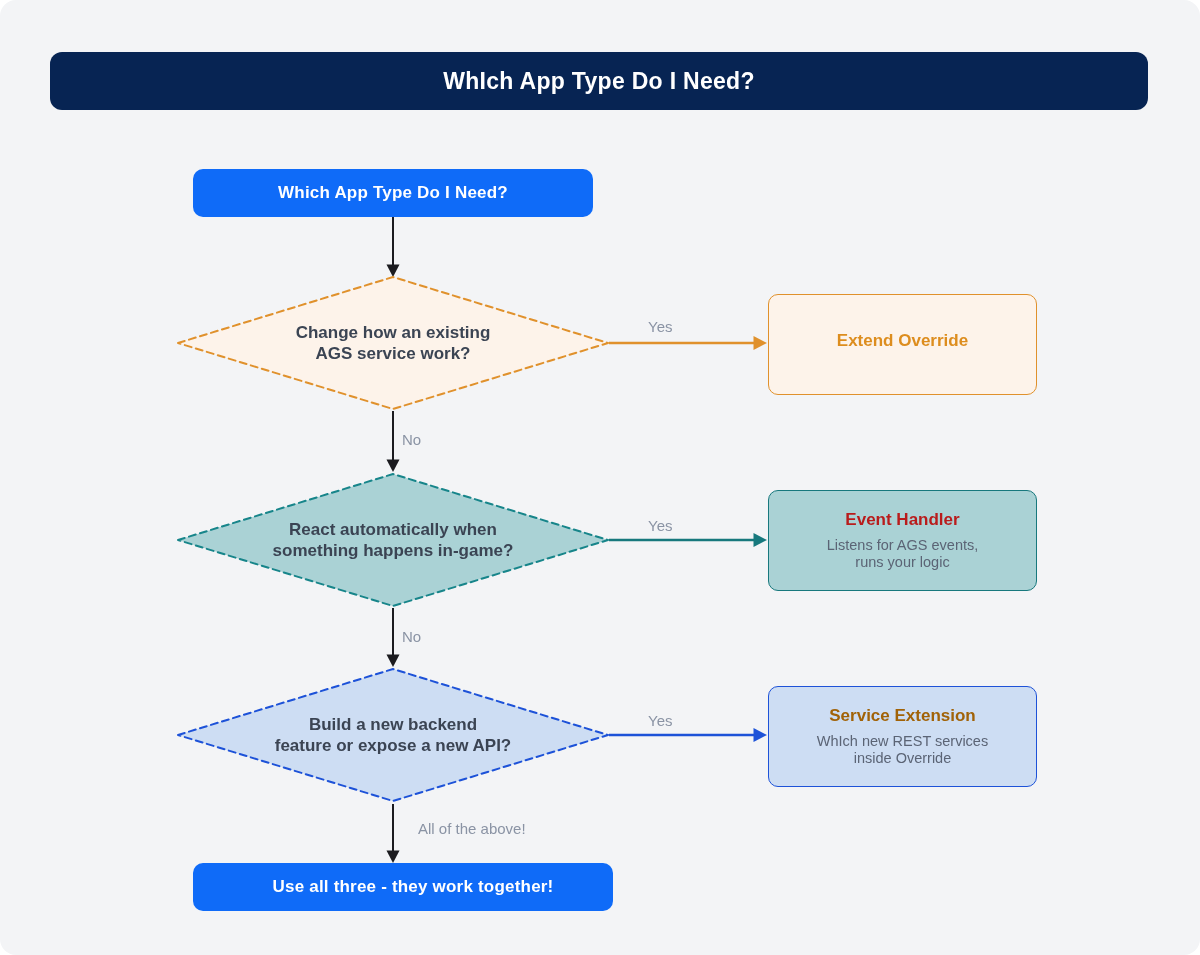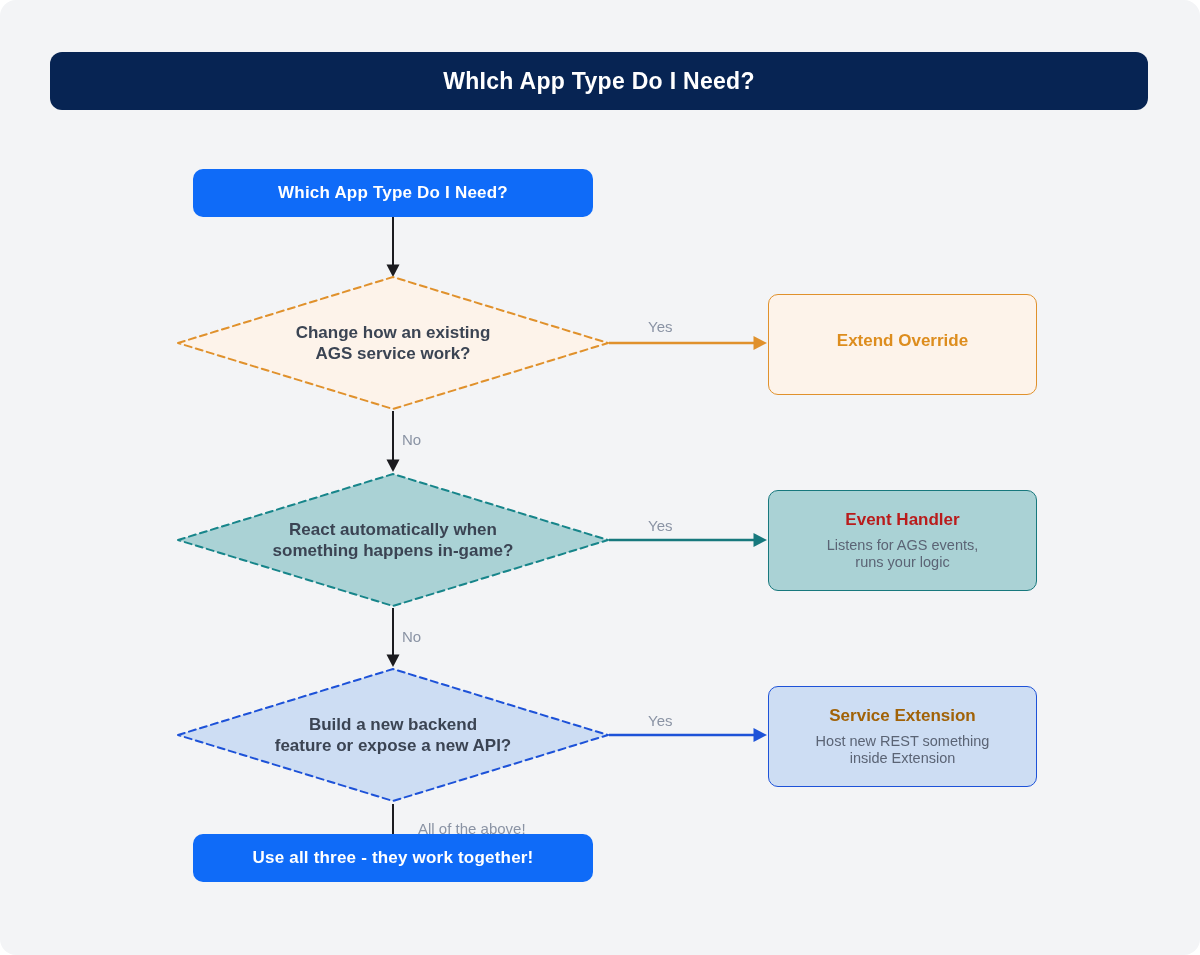--- a/index.html
+++ b/index.html
@@ -8,21 +8,21 @@
   .header{position:absolute;left:50px;top:52px;width:1098px;height:58px;background:#072453;border-radius:12px;
           display:flex;align-items:center;justify-content:center;}
   .header span{color:#ffffff;font-size:23px;font-weight:800;letter-spacing:.3px;}
 
   .edges{position:absolute;left:0;top:0;pointer-events:none;}
 
   .node{position:absolute;left:193px;width:400px;height:48px;background:#0f6bf8;border-radius:10px;
         display:flex;align-items:center;justify-content:center;z-index:3;}
   .node span{color:#ffffff;font-size:17px;font-weight:700;letter-spacing:.2px;}
   .node.start{top:169px;}
-  .node.end{top:834px;}
+  .node.end{top:863px;padding-left:20px;}
 
   .decision{position:absolute;left:176px;width:434px;height:136px;z-index:2;}
   .decision svg{position:absolute;left:0;top:0;}
   .decision .q{position:absolute;left:0;top:0;width:100%;height:100%;display:flex;flex-direction:column;
                align-items:center;justify-content:center;text-align:center;}
   .decision .q span{display:block;color:#3b4453;font-size:17px;font-weight:700;line-height:21px;}
   .theme-orange polygon{fill:#fdf3ea;stroke:#e0912c;}
   .theme-teal polygon{fill:#aad2d5;stroke:#17858a;}
   .theme-blue polygon{fill:#cdddf3;stroke:#1d52d8;}
   .decision polygon{stroke-width:2;stroke-dasharray:7 4.5;stroke-linejoin:round;stroke-linecap:round;}
@@ -126,22 +126,22 @@
     <div class="card-title">Event Handler</div>
     <div class="card-desc">
       <span>Listens for AGS events,</span>
       <span>runs your logic</span>
     </div>
   </div>
 
   <div class="card theme-blue">
     <div class="card-title">Service Extension</div>
     <div class="card-desc">
-      <span>Host new REST something</span>
-      <span>inside Extension</span>
+      <span>WhIch new REST services</span>
+      <span>inside Override</span>
     </div>
   </div>
 
   <div class="node end">
     <span>Use all three - they work together!</span>
   </div>
 
 </div>
 
 </body></html>

